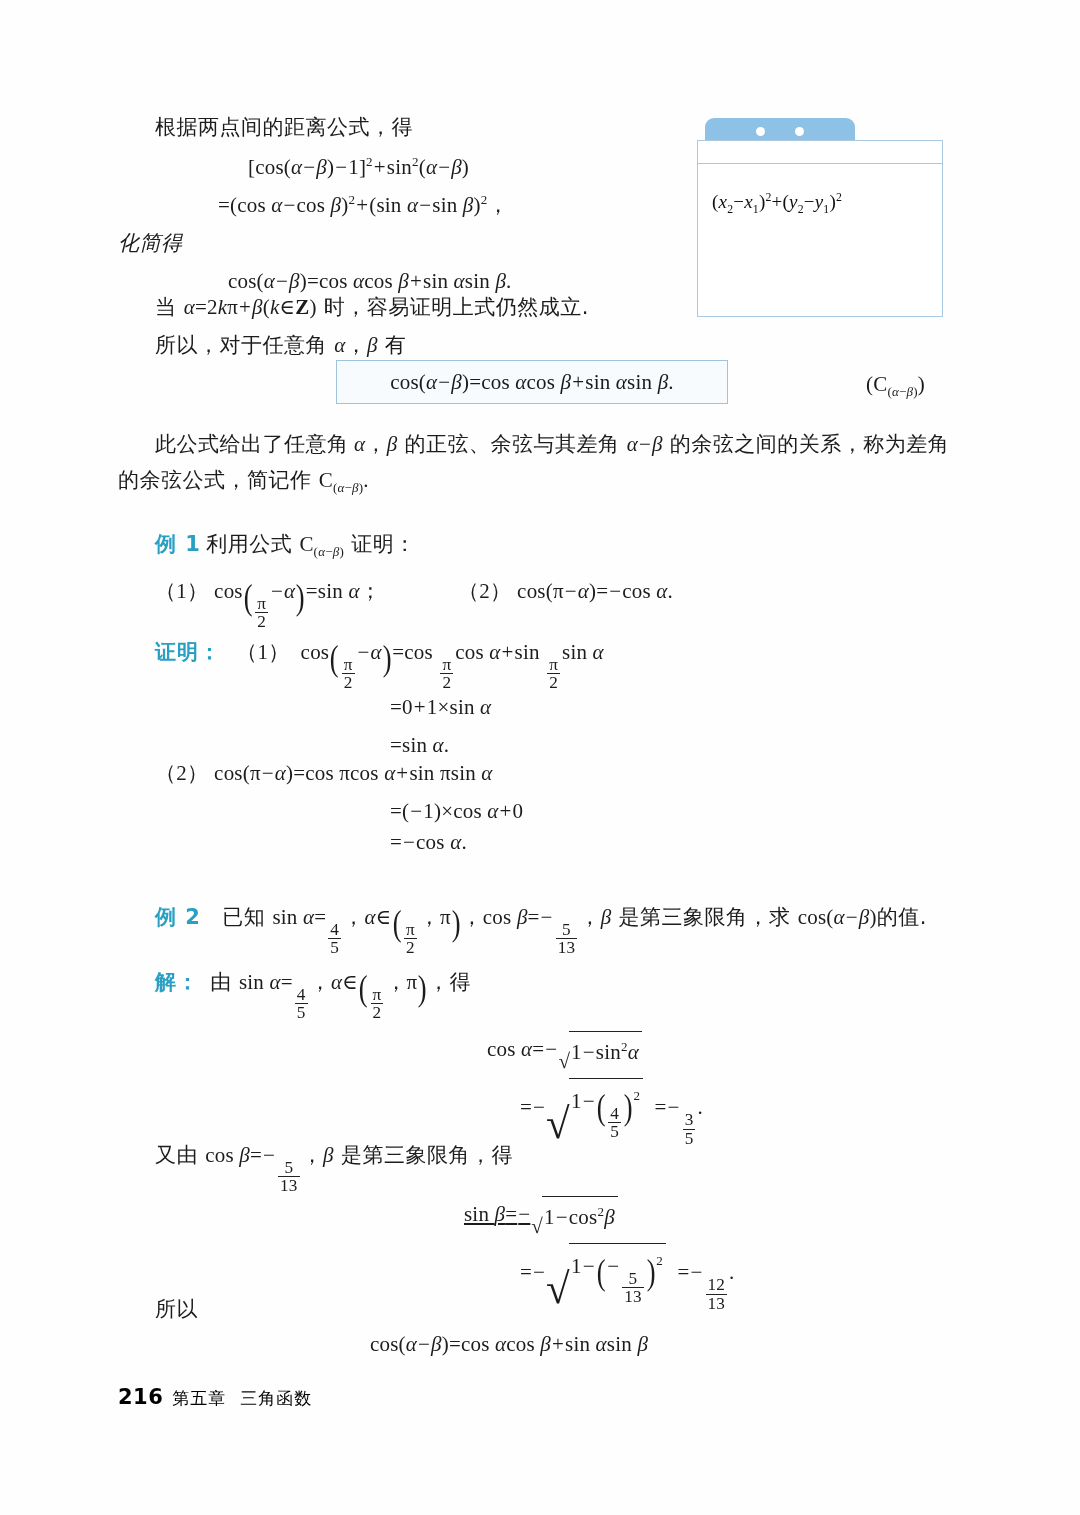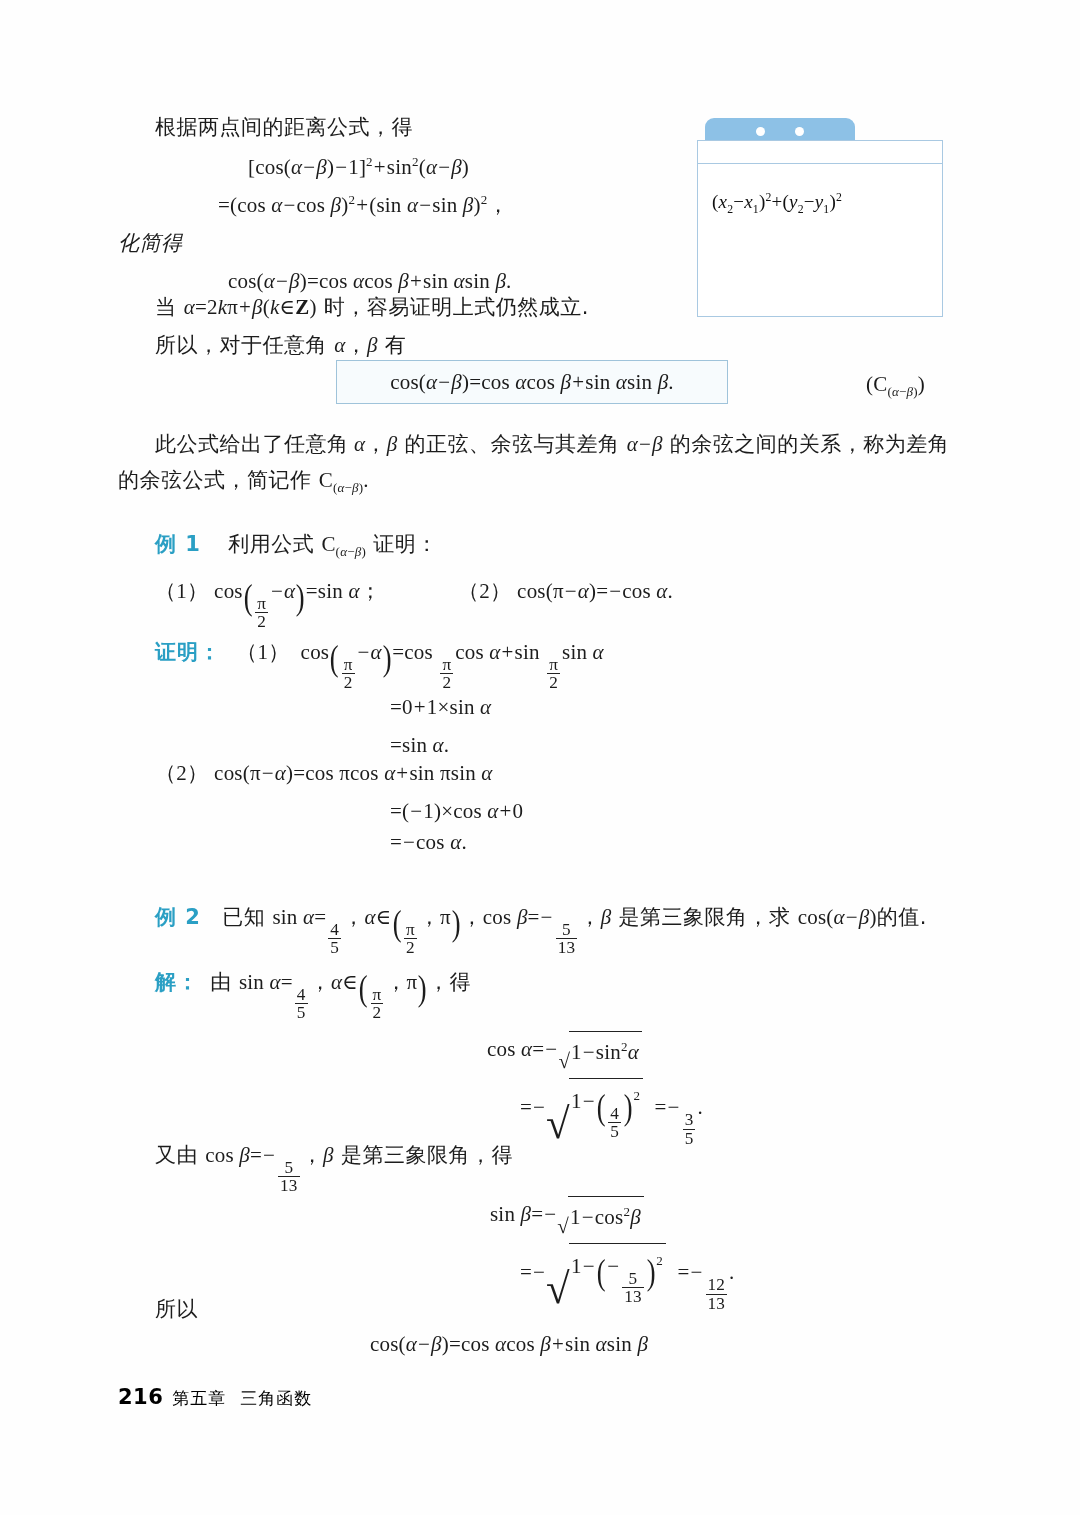--- a/index.html
+++ b/index.html
@@ -227,21 +227,21 @@
 
   <div class="para" style="left:155px; top:425px;">
     <span class="cn">此公式给出了任意角</span><span class="math"> <i>α</i></span><span class="cn">，</span><span class="math"><i>β</i></span><span class="cn"> 的正弦、余弦与其差角 </span><span class="math"><i>α</i><span class="op">−</span><i>β</i></span><span class="cn"> 的余弦之间的关系，称为差角</span>
   </div>
   <div class="para" style="left:118px; top:461px;">
     <span class="cn">的余弦公式，简记作 </span><span class="math">C<sub class="sb">(<i>α</i>−<i>β</i>)</sub>.</span>
   </div>
 
   <div class="para" style="left:155px; top:525px;">
     <span class="label-teal">例 1</span>
-    <span class="cn" style="margin-left:22px;">利用公式 </span><span class="math">C<sub class="sb">(<i>α</i>−<i>β</i>)</sub></span><span class="cn"> 证明：</span>
+    <span class="cn" style="">利用公式 </span><span class="math">C<sub class="sb">(<i>α</i>−<i>β</i>)</sub></span><span class="cn"> 证明：</span>
   </div>
 
   <div class="para math" style="left:155px; top:572px;">
     （1）<span style="margin-left:6px;">cos</span><span class="bigp">(</span><span class="frac">
         <span class="num">π</span>
         <span class="den">2</span>
       </span><span class="op">−</span><i>α</i><span class="bigp">)</span>=sin <i>α</i>；
   </div>
   <div class="para math" style="left:458px; top:572px;">
     （2）<span style="margin-left:6px;">cos(π<span class="op">−</span><i>α</i>)=<span class="op">−</span>cos <i>α</i>.</span>
@@ -326,21 +326,21 @@
         </span>.</span>
   </div>
 
   <div class="para" style="left:155px; top:1136px;">
     <span class="cn">又由 </span><span class="math">cos <i>β</i>=<span class="op">−</span><span class="frac">
           <span class="num">5</span>
           <span class="den">13</span>
         </span></span><span class="cn">，</span><span class="math"><i>β</i></span><span class="cn"> 是第三象限角，得</span>
   </div>
 
-  <div class="para math" style="left:490px; top:1195px;">
+  <div class="para math" style="left:464px; top:1195px;text-decoration:underline;">
     sin <i>β</i>=<span class="op">−</span><span class="rad">
         <span class="sign">√</span>
         <span class="body">1<span class="op">−</span>cos<sup class="exp">2</sup><i>β</i></span>
       </span>
   </div>
 
   <div class="para math" style="left:520px; top:1243px;">
     =<span class="op">−</span><span class="rad tall">
         <span class="sign">√</span>
         <span class="body">1<span class="op">−</span><span class="bigp">(</span><span class="op">−</span><span class="frac">

